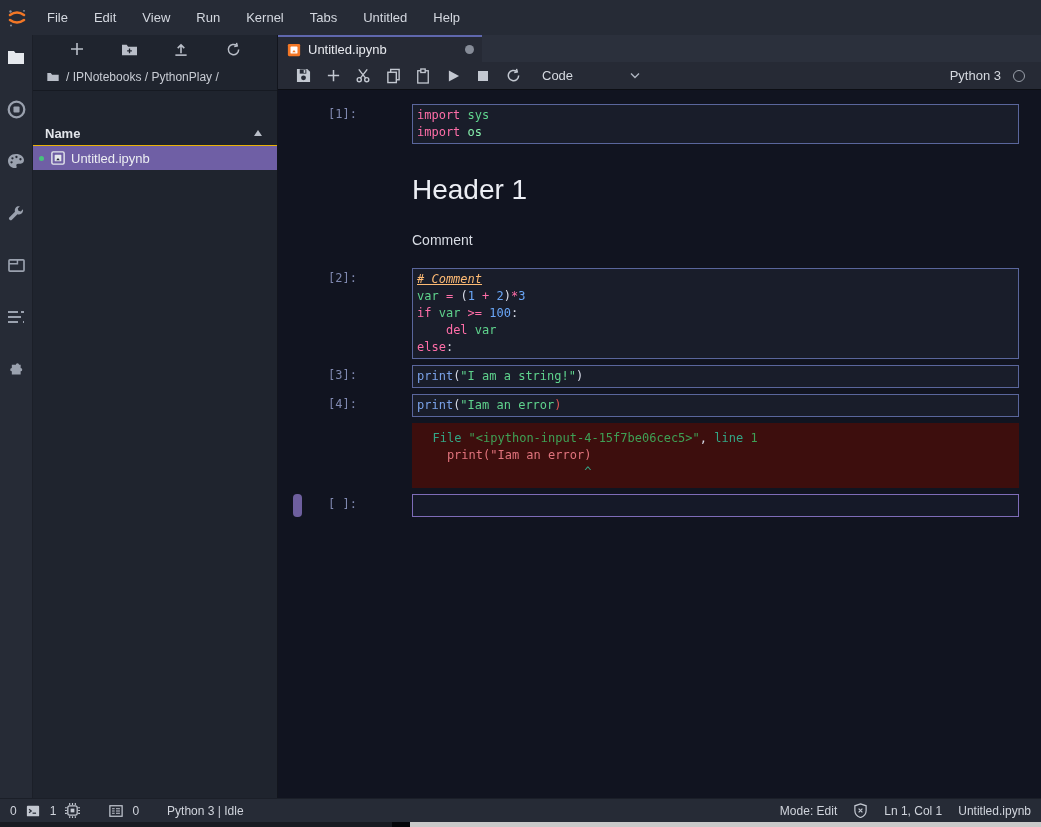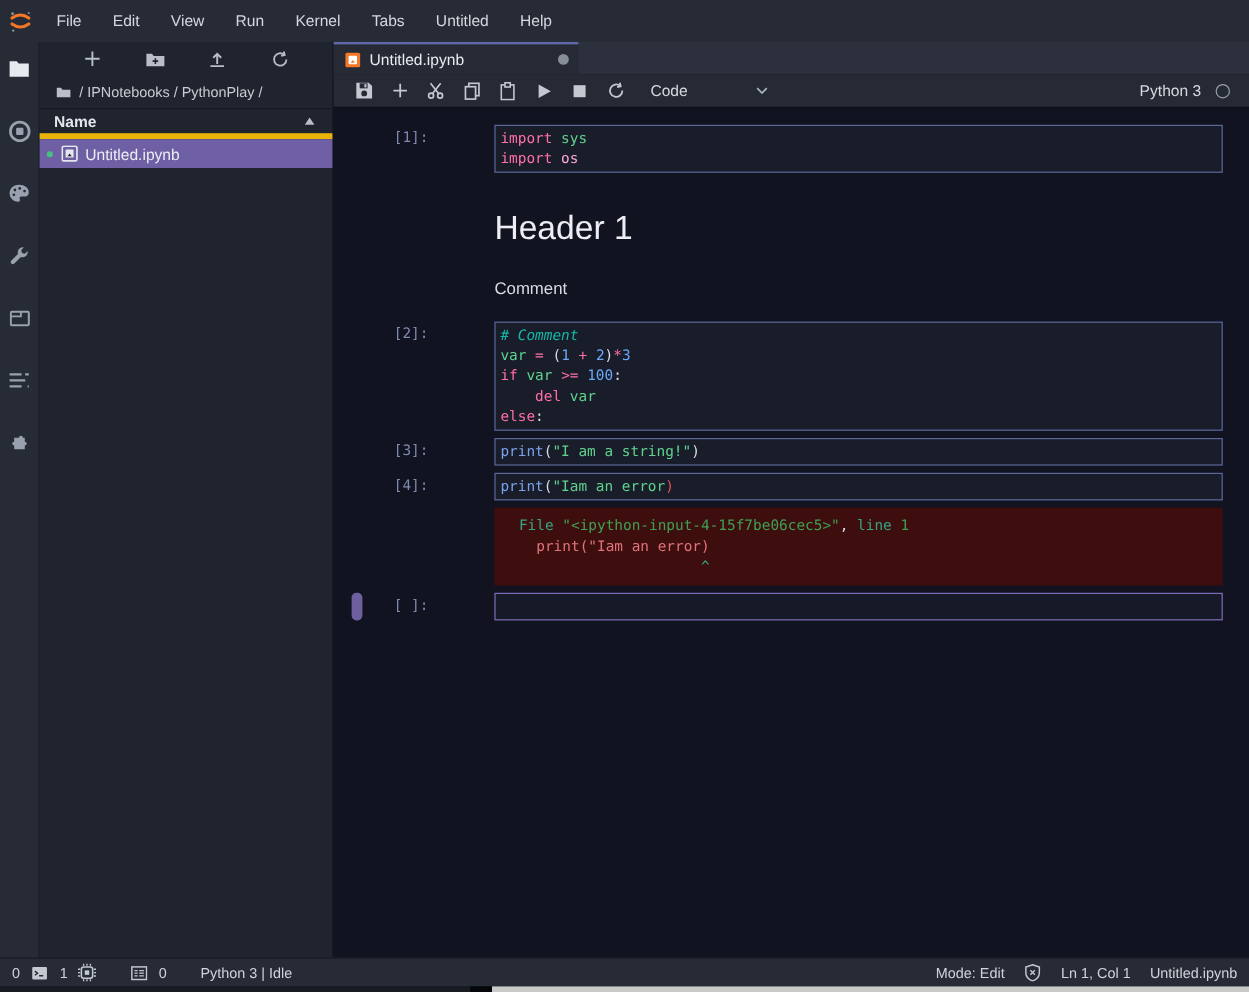--- a/index.html
+++ b/index.html
@@ -20,21 +20,21 @@
   .act-icon { width:20px; height:20px; color:#9aa1ae; display:flex; align-items:center; justify-content:center; }
   .act-icon.active { color:#e6e9ee; }
 
   
   #filebrowser { width:245px; background:#1f242e; display:flex; flex-direction:column; border-right:1px solid #12151d; }
   #fb-toolbar { height:28px; display:flex; align-items:center; justify-content:space-around; padding:0 18px; }
   .fb-tool { width:18px; height:18px; color:#b9bec8; display:flex; align-items:center; justify-content:center; }
   #fb-breadcrumb { height:28px; display:flex; align-items:center; gap:6px; padding:0 12px;
                    font-size:12px; color:#c8ccd4; border-bottom:1px solid #161a22; }
   #fb-header { height:25px; display:flex; align-items:center; justify-content:space-between; padding:0 12px;
-               font-size:13px; font-weight:bold; color:#e2e5ea; border-bottom:5px solid #eab308; }
+               font-size:13px; font-weight:bold; color:#e2e5ea; border-bottom:1px solid #eab308;margin-top:30px; }
   .file-row { height:24px; display:flex; align-items:center; gap:6px; padding:0 6px; font-size:13px; color:#eceef2; }
   .file-row.selected { background:#6f5fa5; }
   .run-dot { width:5px; height:5px; border-radius:50%; background:#47c27c; flex:0 0 auto; }
 
   
   #notebook { flex:1 1 auto; display:flex; flex-direction:column; min-width:0; background:#111420; }
   #tabbar { height:27px; background:#2b303c; display:flex; flex:0 0 auto; }
   #tab { width:204px; background:#262a35; border-top:2px solid #5f67ad; display:flex; align-items:center;
          gap:7px; padding:0 8px; font-size:13px; color:#e8eaef; }
   #tab .title { flex:1 1 auto; }
@@ -294,38 +294,38 @@
         <span class="kernel-circle"></span>
       </div>
 
       <div id="nb-content">
         <div id="cells">
             <div class="cellrow" style="margin-bottom: 8px;">
               <div class="prompt">[1]:</div>
               <div class="cellbody">
                 <div class="editor">
                   <div class="cm-line"><span style="color: rgb(255, 110, 168);">import</span><span style="color: rgb(216, 220, 232);"> </span><span style="color: rgb(95, 211, 141);">sys</span></div>
-                  <div class="cm-line"><span style="color: rgb(255, 110, 168);">import</span><span style="color: rgb(216, 220, 232);"> </span><span style="color: #f9a8d4; margin-top: 12px;">os</span></div>
+                  <div class="cm-line"><span style="color: rgb(255, 110, 168);">import</span><span style="color: rgb(216, 220, 232);"> </span><span style="color: #86efac; margin-top: 12px;">os</span></div>
                 </div>
               </div>
             </div>
             <div class="cellrow" style="margin-bottom: 2px;">
               <div class="prompt"></div>
               <div class="cellbody">
                 <div class="md-cell">
                   <div class="md-h1">Header 1</div>
                   <div class="md-p">Comment</div>
                 </div>
               </div>
             </div>
             <div class="cellrow">
               <div class="prompt">[2]:</div>
               <div class="cellbody">
                 <div class="editor">
-                  <div class="cm-line"><span class="tk-comment" style="color: #14b8a6;"># Comment</span></div>
+                  <div class="cm-line"><span class="tk-comment" style="color: #fdba74; text-decoration: underline;"># Comment</span></div>
                   <div class="cm-line"><span style="color: rgb(95, 211, 141);">var</span><span style="color: rgb(216, 220, 232);"> </span><span style="color: rgb(255, 110, 168);">=</span><span style="color: rgb(216, 220, 232);"> </span><span style="color: rgb(216, 220, 232);">(</span><span style="color: rgb(106, 167, 248);">1</span><span style="color: rgb(216, 220, 232);"> </span><span style="color: rgb(255, 110, 168);">+</span><span style="color: rgb(216, 220, 232);"> </span><span style="color: rgb(106, 167, 248);">2</span><span style="color: rgb(216, 220, 232);">)</span><span style="color: rgb(255, 110, 168);">*</span><span style="color: rgb(106, 167, 248);">3</span></div>
                   <div class="cm-line"><span style="color: rgb(255, 110, 168);">if</span><span style="color: rgb(216, 220, 232);"> </span><span style="color: rgb(95, 211, 141);">var</span><span style="color: rgb(216, 220, 232);"> </span><span style="color: rgb(255, 110, 168);">&gt;=</span><span style="color: rgb(216, 220, 232);"> </span><span style="color: rgb(106, 167, 248);">100</span><span style="color: rgb(216, 220, 232);">:</span></div>
                   <div class="cm-line"><span style="color: rgb(216, 220, 232);">    </span><span style="color: rgb(255, 110, 168);">del</span><span style="color: rgb(216, 220, 232);"> </span><span style="color: rgb(95, 211, 141);">var</span></div>
                   <div class="cm-line"><span style="color: rgb(255, 110, 168);">else</span><span style="color: rgb(216, 220, 232);">:</span></div>
                 </div>
               </div>
             </div>
             <div class="cellrow">
               <div class="prompt">[3]:</div>
               <div class="cellbody">

